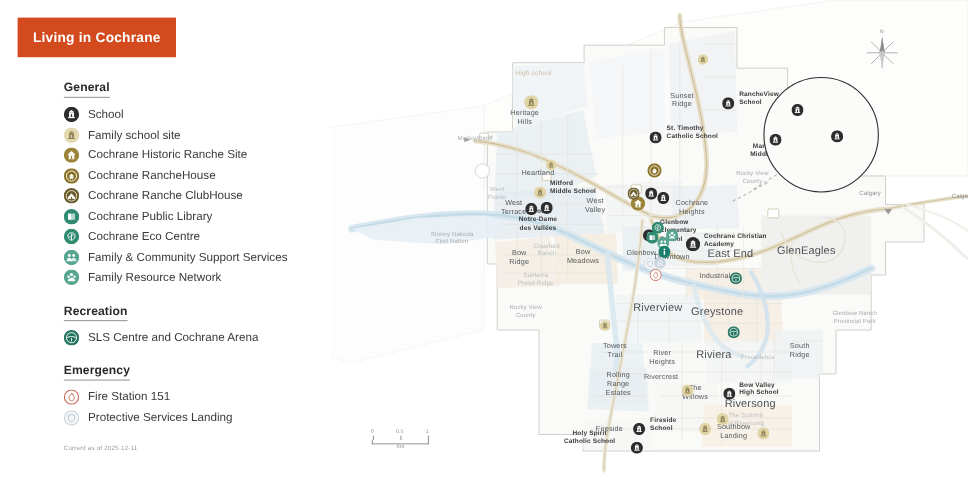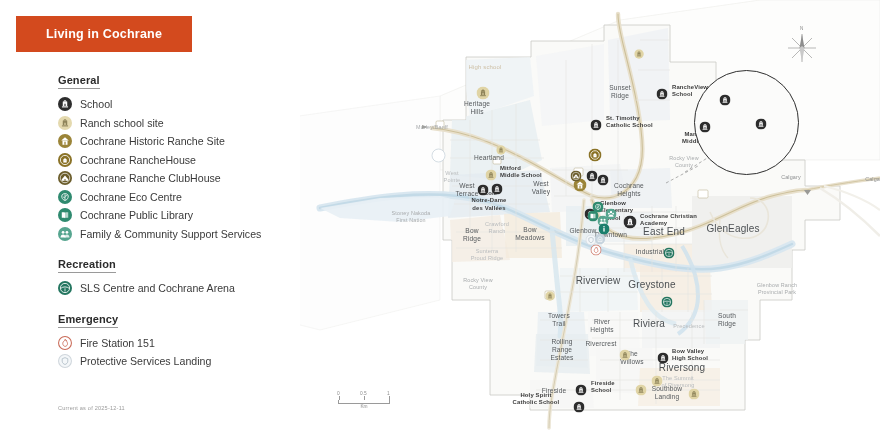--- a/index.html
+++ b/index.html
@@ -10,21 +10,21 @@
     background: #ffffff;
     font-family: "Liberation Sans", sans-serif;
     overflow: hidden;
     position: relative;
   }
   #root { position:relative; width:880px; height:443px; }
 
   
   .legend { position:absolute; left:0; top:0; width:300px; height:443px; background:#fff; z-index:40; }
   .badge {
-    position:absolute; left:16px; top:16px; width:176px; height:36px;
+    position:absolute; left:16px; top:16px; width:144px; height:36px;
     background:#d34a1e; color:#fff; display:flex; align-items:center; justify-content:center;
     font-size:12.5px; font-weight:bold; letter-spacing:.2px;
   }
   .legend-body { position:absolute; left:58px; top:70px; width:240px; }
   .grp-title {
     font-size:11px; color:#2b2b2b; font-weight:bold; letter-spacing:.1px;
     border-bottom:1px solid #9a9a9a; display:inline-block; padding-bottom:2px; margin:0 0 6px 0;text-align:right;
   }
   .grp { margin-bottom:11px; }
   .grp.g2 { margin-top:11px; }
@@ -681,21 +681,21 @@
             <li>
               <span class="pin">
                 <svg viewBox="0 0 20 20" width="100%" height="100%">
                   <circle cx="10" cy="10" r="10" fill="#e4d9ae"></circle>
         <path d="M10 4.4 l3.6 2.4 h-7.2 Z" fill="#8d8258"></path>
         <rect x="6.8" y="7.2" width="6.4" height="6" fill="#8d8258"></rect>
         <rect x="9.2" y="9.6" width="1.6" height="3.6" fill="#e4d9ae"></rect>
         <rect x="5.6" y="13.4" width="8.8" height="1.5" fill="#8d8258"></rect>
                 </svg>
               </span>
-              <span class="lbl">Ranch school site</span>
+              <span class="lbl">Family school site</span>
             </li>
             <li>
               <span class="pin">
                 <svg viewBox="0 0 20 20" width="100%" height="100%">
                   <circle cx="10" cy="10" r="10" fill="#9b8438"></circle>
         <path d="M4.6 9.4 L10 4.6 L15.4 9.4 Z" fill="#ffffff"></path>
         <rect x="6.4" y="9.4" width="7.2" height="6" fill="#ffffff"></rect>
         <rect x="9.1" y="11" width="1.8" height="4.4" fill="#9b8438"></rect>
                 </svg>
               </span>
@@ -721,49 +721,61 @@
         <rect x="5.4" y="11.4" width="9.2" height="2.6" fill="#ffffff"></rect>
         <rect x="9.2" y="11.6" width="1.6" height="2.4" fill="#6a5c2a"></rect>
                 </svg>
               </span>
               <span class="lbl">Cochrane Ranche ClubHouse</span>
             </li>
             <li>
               <span class="pin">
                 <svg viewBox="0 0 20 20" width="100%" height="100%">
                   <circle cx="10" cy="10" r="10" fill="#2f8a6f"></circle>
+        <path d="M5.4 6 h3.6 c.7 0 1 .4 1 1 v8 c0 -.6 -.4 -1 -1 -1 H5.4 Z" fill="#ffffff"></path>
+        <path d="M14.6 6 h-3.6 c-.7 0 -1 .4 -1 1 v8 c0 -.6 .4 -1 1 -1 h3.6 Z" fill="#ffffff" opacity=".65"></path>
+                </svg>
+              </span>
+              <span class="lbl">Cochrane Public Library</span>
+            </li>
+            <li>
+              <span class="pin">
+                <svg viewBox="0 0 20 20" width="100%" height="100%">
+                  <circle cx="10" cy="10" r="10" fill="#2f8a6f"></circle>
         <path d="M10 5.2 c4 0 5.2 2.6 4.4 5.4 c-.8 2.8 -3 4.2 -4.4 4.2 c-1.4 0 -3.6 -1.4 -4.4 -4.2 C4.8 7.8 6 5.2 10 5.2 Z" fill="none" stroke="#ffffff" stroke-width="1.2"></path>
         <path d="M10 14.8 V6.4" stroke="#ffffff" stroke-width="1.1"></path>
         <path d="M10 9.2 l3 -1.6 M10 11.4 l-3 -1.6" stroke="#ffffff" stroke-width="1"></path>
                 </svg>
               </span>
               <span class="lbl">Cochrane Eco Centre</span>
-            </li>
-            <li>
-              <span class="pin">
-                <svg viewBox="0 0 20 20" width="100%" height="100%">
-                  <circle cx="10" cy="10" r="10" fill="#2f8a6f"></circle>
-        <path d="M5.4 6 h3.6 c.7 0 1 .4 1 1 v8 c0 -.6 -.4 -1 -1 -1 H5.4 Z" fill="#ffffff"></path>
-        <path d="M14.6 6 h-3.6 c-.7 0 -1 .4 -1 1 v8 c0 -.6 .4 -1 1 -1 h3.6 Z" fill="#ffffff" opacity=".65"></path>
-                </svg>
-              </span>
-              <span class="lbl">Cochrane Public Library</span>
             </li>
             <li>
               <span class="pin">
                 <svg viewBox="0 0 20 20" width="100%" height="100%">
                   <circle cx="10" cy="10" r="10" fill="#56a58f"></circle>
         <circle cx="7.2" cy="7.6" r="1.9" fill="#ffffff"></circle>
                   <circle cx="12.8" cy="7.6" r="1.9" fill="#ffffff"></circle>
         <path d="M3.6 15 c0 -2.7 1.7 -4.4 3.6 -4.4 c1.9 0 3.6 1.7 3.6 4.4 Z" fill="#ffffff"></path>
         <path d="M9.2 15 c0 -2.7 1.7 -4.4 3.6 -4.4 c1.9 0 3.6 1.7 3.6 4.4 Z" fill="#ffffff" opacity=".8"></path>
                 </svg>
               </span>
               <span class="lbl">Family &amp; Community Support Services</span>
             </li>
+            <li>
+              <span class="pin">
+                <svg viewBox="0 0 20 20" width="100%" height="100%">
+                  <circle cx="10" cy="10" r="10" fill="#56a58f"></circle>
+        <circle cx="10" cy="6.6" r="2.1" fill="#ffffff"></circle>
+        <circle cx="6.2" cy="9.4" r="1.6" fill="#ffffff"></circle>
+                  <circle cx="13.8" cy="9.4" r="1.6" fill="#ffffff"></circle>
+        <path d="M5.2 15.2 c0 -2.6 2.2 -4.4 4.8 -4.4 c2.6 0 4.8 1.8 4.8 4.4 Z" fill="#ffffff"></path>
+                </svg>
+              </span>
+              <span class="lbl">Family Resource Network</span>
+            </li>
           </ul></div>
         <div class="grp g2"><div class="grp-title">Recreation</div><ul class="items">
             <li>
               <span class="pin">
                 <svg viewBox="0 0 20 20" width="100%" height="100%">
                   <circle cx="10" cy="10" r="10" fill="#23755f"></circle>
         <circle cx="10" cy="10" r="6.6" fill="none" stroke="#ffffff" stroke-width="1.2"></circle>
         <path d="M4.2 10.4 c2.4 -2.6 9.2 -2.6 11.6 0" fill="none" stroke="#ffffff" stroke-width="1.2"></path>
         <path d="M10 10.4 v4.6" stroke="#ffffff" stroke-width="1.1"></path>
                 </svg>

